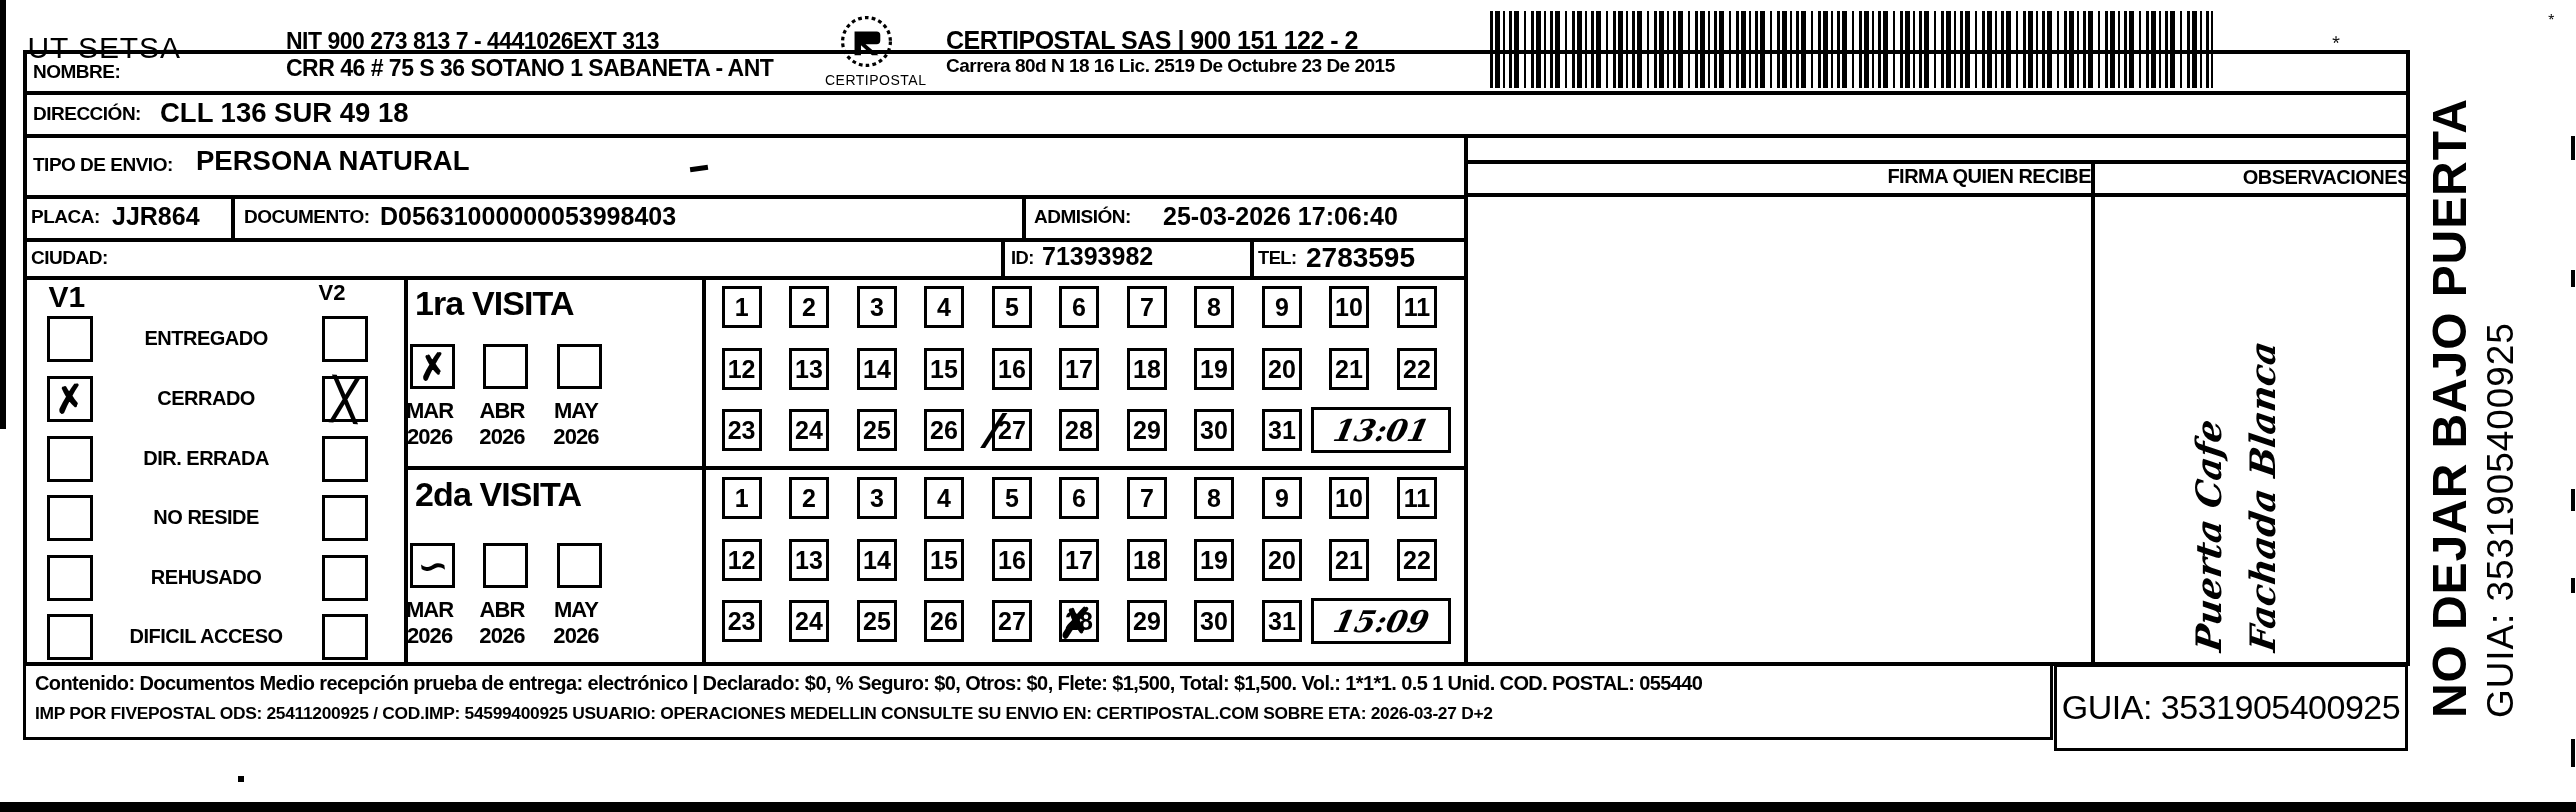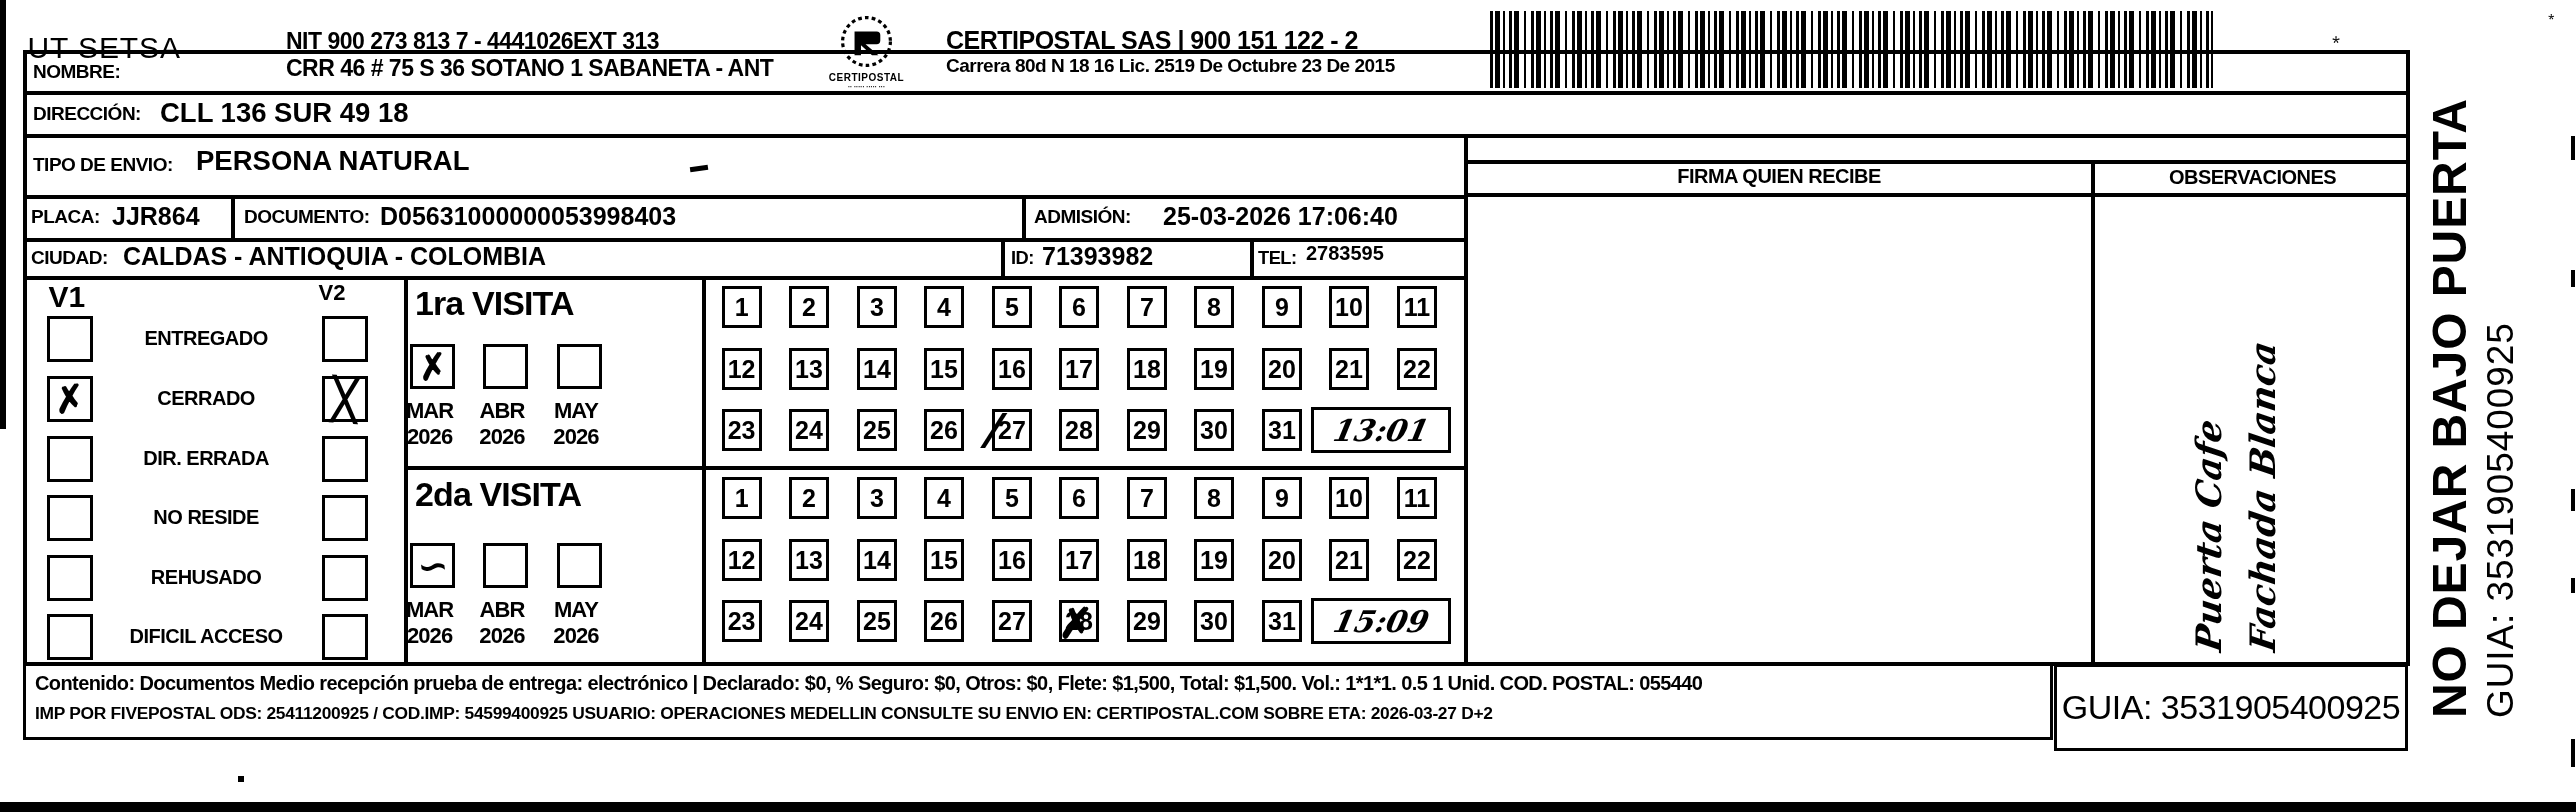--- a/index.html
+++ b/index.html
@@ -16,21 +16,21 @@
   .slabel{position:absolute;left:73px;top:11px;width:213px;text-align:center;font-weight:bold;font-size:20px;letter-spacing:-0.5px;}
   .vtitle{position:absolute;font-weight:bold;font-size:34px;letter-spacing:-0.9px;white-space:nowrap;}
   .mbox{position:absolute;width:39px;height:39px;border:3.7px solid #000;display:flex;align-items:center;justify-content:center;}
   .mlab{position:absolute;width:64px;text-align:center;font-weight:bold;font-size:22px;letter-spacing:-0.9px;}
   .dcell{position:absolute;width:34px;height:36px;border:3.7px solid #000;display:flex;align-items:center;justify-content:center;
          font-weight:bold;font-size:25px;}
   .dmark{position:absolute;left:-5.5px;top:-11px;font-size:51px;font-weight:bold;pointer-events:none;}
   .tbox{position:absolute;width:134px;height:40px;border:3.7px solid #000;display:flex;align-items:center;justify-content:center;}
   .hand{font-family:"DejaVu Serif",serif;font-style:italic;font-weight:bold;}
   .timehand{font-size:30px;transform:skewX(-12deg);}
-  .hdr{position:absolute;font-weight:bold;font-size:20px;letter-spacing:-0.5px;text-align:center;}
+  .hdr{position:absolute;font-weight:bold;font-size:20px;letter-spacing:-0.5px;text-align:right;}
   .barcode{position:absolute;left:1490px;top:11px;width:723px;height:77px;
     background:repeating-linear-gradient(90deg,
       #000 0 2.8px,#fff 2.8px 4.6px,#000 4.6px 10px,#fff 10px 13px,
       #000 13px 14.7px,#fff 14.7px 19px,#000 19px 22px,#fff 22px 24px,
       #000 24px 29px,#fff 29px 34px,#000 34px 36px,#fff 36px 41px);}
   .rot{transform:rotate(-90deg);}
   .smudge{position:absolute;background:#000;}
   .footline{position:absolute;font-weight:bold;white-space:nowrap;}
 </style>
 </head>
@@ -53,21 +53,21 @@
   <div class="abs" style="left:27.5px;top:31px;font-size:30px;letter-spacing:0.9px;">UT SETSA</div>
   <div class="abs" style="left:286px;top:27.5px;font-weight:bold;font-size:23px;line-height:1.18;letter-spacing:-0.5px;">
     <div>NIT 900 273 813 7 - 4441026EXT 313</div>
     <div>CRR 46 # 75 S 36 SOTANO 1 SABANETA - ANT</div>
   </div>
   <div class="abs" style="left:825px;top:13px;width:83px;text-align:center;">
     <svg width="57" height="57" viewBox="0 0 62 62" style="display:block;margin:0 auto;">
       <circle cx="31" cy="31" r="26" fill="none" stroke="#000" stroke-width="3.5" stroke-dasharray="4 3.5"></circle>
       <path d="M18 20 h24 a4 4 0 0 1 4 4 v6 a4 4 0 0 1 -4 4 h-12 l14 12 h-7 l-12 -11 v11 h-7 z" fill="#000"></path>
     </svg>
-    <div style="font-size:10px;font-weight:bold;letter-spacing:0.5px;margin-top:1.8px;">CERTIPOSTAL</div>
+    <div style="font-size:14px;font-weight:normal;letter-spacing:0.5px;margin-top:1.8px;">CERTIPOSTAL</div>
     <div style="font-size:6.4px;font-weight:bold;">·· ····· ····· ···</div>
   </div>
   <div class="abs" style="left:946px;top:26px;">
     <div style="font-weight:bold;font-size:25px;letter-spacing:-0.5px;">CERTIPOSTAL SAS | 900 151 122 - 2</div>
     <div style="font-weight:bold;font-size:19px;margin-top:0;letter-spacing:-0.5px;">Carrera 80d N 18 16  Lic. 2519 De Octubre 23 De 2015</div>
   </div>
   <div class="barcode"></div>
 
   <div class="hline" style="left:23px;top:50px;width:2387px;height:3.7px;"></div>
   <div class="vline" style="left:23px;top:50px;width:3.7px;height:616px;"></div>
@@ -97,25 +97,24 @@
   <div class="val" style="left:196px;top:145px;">PERSONA NATURAL</div>
 
   <div class="lab" style="left:31px;top:206px;">PLACA:</div>
   <div class="val md" style="left:112px;top:202px;">JJR864</div>
   <div class="lab" style="left:244px;top:206px;">DOCUMENTO:</div>
   <div class="val md" style="left:380px;top:202px;">D05631000000053998403</div>
   <div class="lab" style="left:1034px;top:206px;">ADMISIÓN:</div>
   <div class="val md" style="left:1163px;top:202px;">25-03-2026 17:06:40</div>
 
   <div class="lab" style="left:31px;top:247px;">CIUDAD:</div>
-  <div class="val md" style="left:123px;top:242px;">CALDAS - ANTIOQUIA - COLOMBIA</div>
   <div class="lab" style="left:1011px;top:247px;font-size:18.3px;">ID:</div>
   <div class="val md" style="left:1042px;top:242px;">71393982</div>
   <div class="lab" style="left:1258px;top:247px;font-size:18.3px;">TEL:</div>
-  <div class="val md" style="left:1306px;top:242px;font-size:20px;">2783595</div>
+  <div class="val md" style="left:1306px;top:242px;font-size:28px;">2783595</div>
 
   <div class="abs" style="left:26.6px;top:276px;width:378px;height:386px;">
     <div style="position:absolute;left:22px;top:3.7px;font-weight:bold;font-size:30px;">V1</div>
     <div style="position:absolute;left:292px;top:3.7px;font-weight:bold;font-size:22px;">V2</div>
   <div class="srow" style="top: 40px;">
         <div class="cb" style="left:20px;top:0;"></div>
         <div class="slabel">ENTREGADO</div>
         <div class="cb" style="left:295px;top:0;"></div>
       </div>
       <div class="srow" style="top: 100px;">

